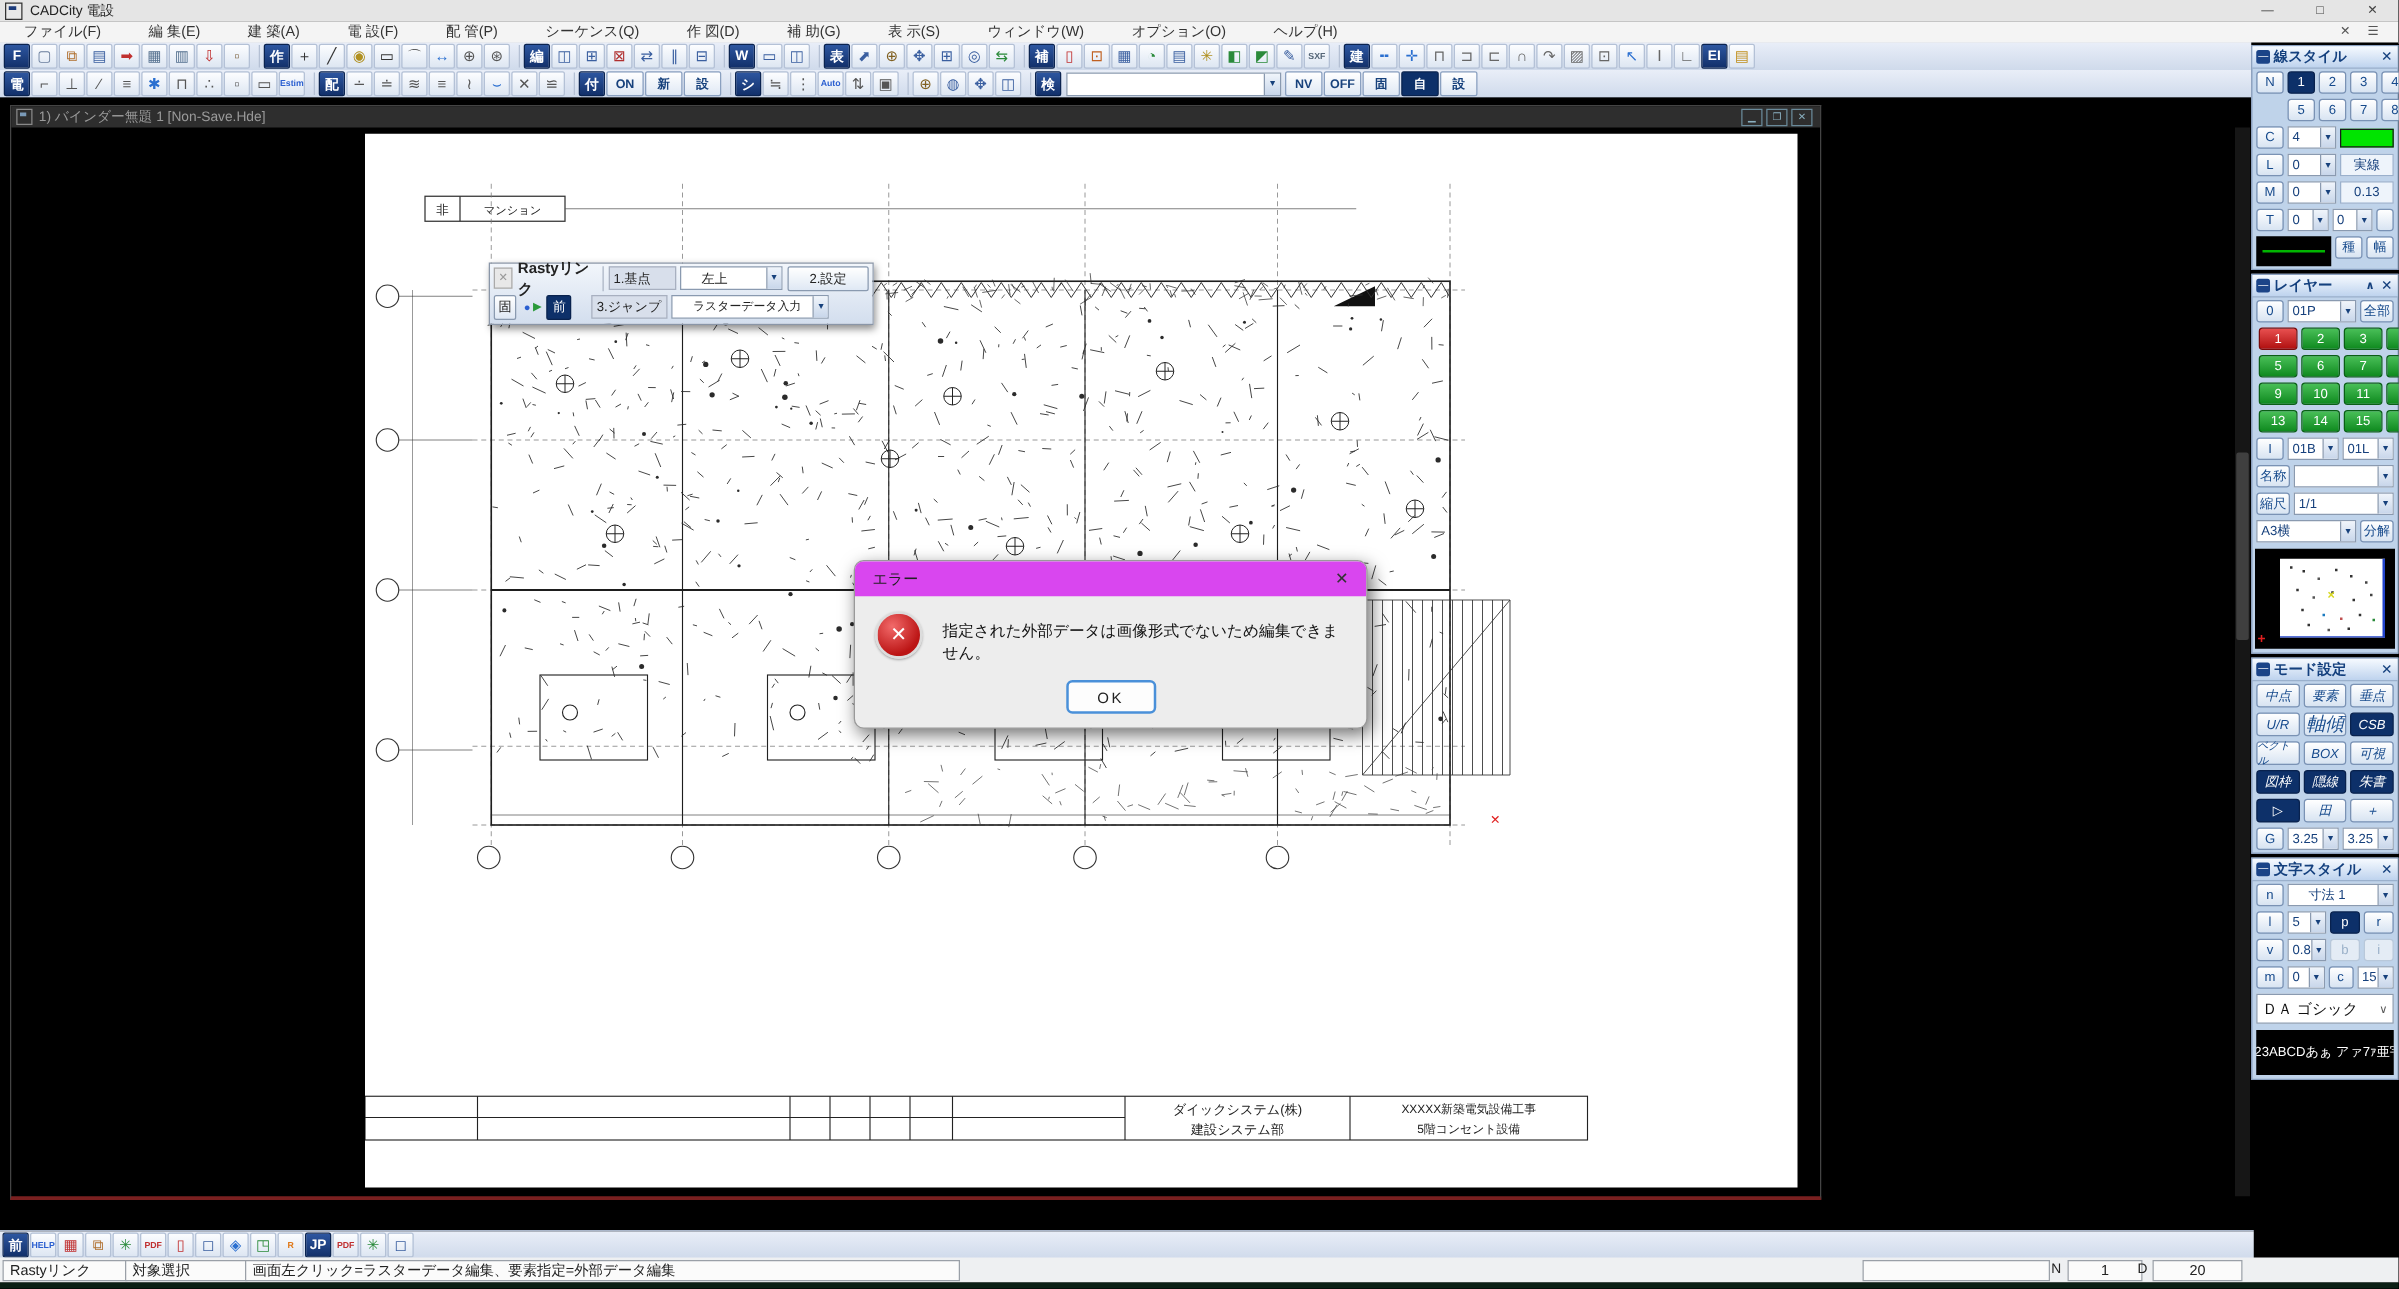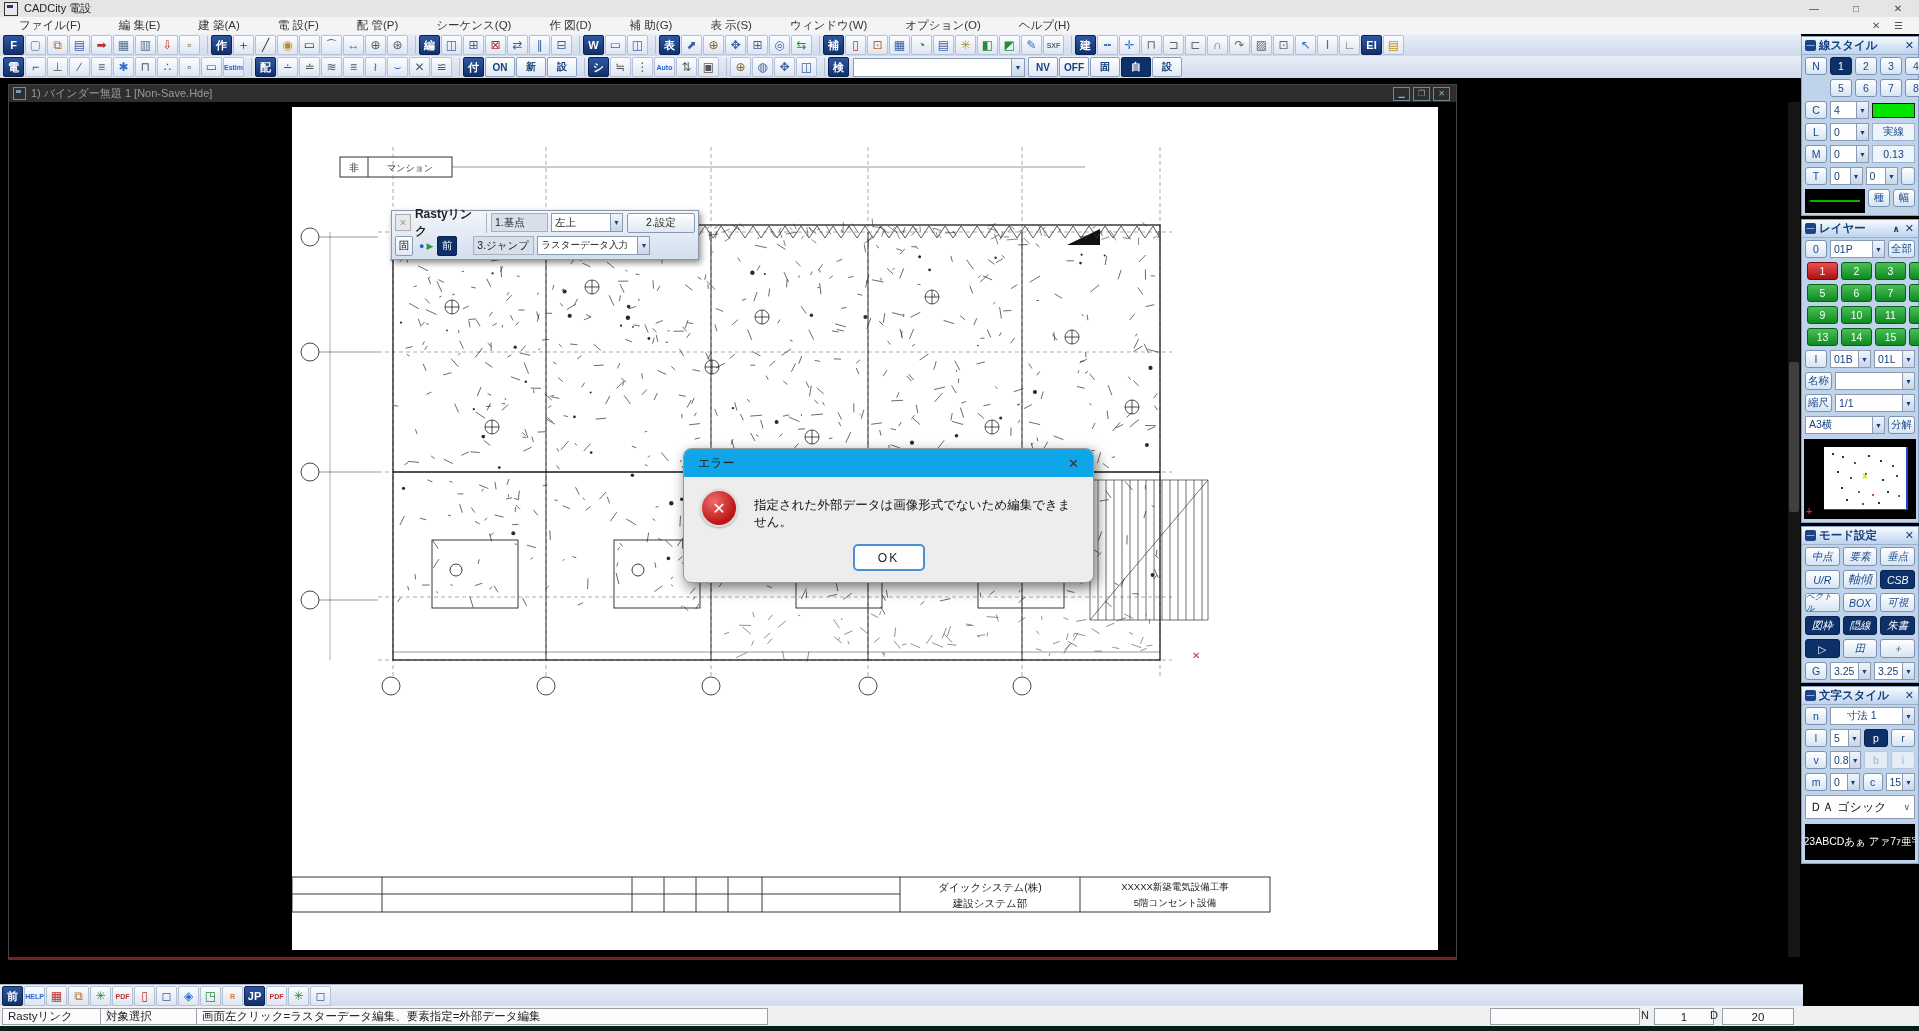--- a/index.html
+++ b/index.html
@@ -58,31 +58,31 @@
          background:linear-gradient(#f2f6fb,#d3deee);border:1px solid #8a96a8;
          box-shadow:2px 3px 6px rgba(0,0,0,.45);font-size:11px;color:#222;}
   .rrow{height:23px;display:flex;align-items:center;padding:0 3px;}
   .rclose{width:15px;height:15px;border:1px solid #aaa;background:#e8e8e8;color:#999;font-size:9px;
           display:flex;align-items:center;justify-content:center;margin-right:4px;}
   .rtitle{font-weight:bold;font-size:12px;width:72px;}
   .rsep{width:1px;height:20px;background:#aab4c4;margin:0 4px;}
   .rlabel{width:56px;height:17px;background:#d8dfeb;border:1px solid #a8b0c0;display:flex;
           align-items:center;padding-left:3px;font-size:10.5px;}
   .rcombo{height:17px;background:#fff;border:1px solid #8a9ab0;display:flex;align-items:center;
-          padding-left:3px;font-size:10.5px;margin-left:3px;}
+          padding-left:16px;font-size:10.5px;margin-left:3px;}
   .rcombo .arr{margin-left:auto;width:11px;height:100%;display:flex;align-items:center;justify-content:center;
                font-size:7px;color:#17417c;background:linear-gradient(#f0f5fb,#c8d6ea);border-left:1px solid #8a9ab0;}
   .rbtn{height:18px;border:1px solid #8a9ab0;background:linear-gradient(#fff,#dfe8f4);border-radius:2px;
         display:flex;align-items:center;justify-content:center;font-size:10.5px;margin-left:4px;padding:0 6px;}
   .rnavy{background:#0d3069;color:#fff;border-color:#09224e;}
   .rplay{display:flex;align-items:center;gap:2px;margin-left:6px;font-size:9px;}
   
   .dialog{position:absolute;left:683px;top:448px;width:409px;height:133px;z-index:6;background:#ededed;
           border:1px solid #999;border-radius:8px;box-shadow:3px 5px 14px rgba(0,0,0,.55);overflow:hidden;}
-  .dlg-title{height:28px;background:#0ea5e9;display:flex;align-items:center;padding:0 14px;
+  .dlg-title{height:28px;background:#d946ef;display:flex;align-items:center;padding:0 14px;
              font-size:12px;color:#222;}
   .dlg-x{margin-left:auto;font-size:13px;color:#333;}
   .dlg-body{display:flex;align-items:flex-start;padding:12px 16px;gap:16px;font-size:12.5px;color:#111;}
   .dlg-icon{width:34px;height:34px;min-width:34px;border-radius:50%;
             background:radial-gradient(circle at 35% 30%,#f26a6a,#bb1414 70%);
             border:2px solid #dcdcdc;color:#fff;font-weight:bold;font-size:16px;
             display:flex;align-items:center;justify-content:center;box-shadow:0 1px 2px rgba(0,0,0,.3);}
   .dlg-msg{padding-top:8px;}
   .dlg-ok{position:absolute;left:50%;transform:translateX(-50%);bottom:11px;width:68px;height:23px;
           border:2px solid #4a90d9;border-radius:5px;background:#fdfdfd;font-size:12px;color:#222;
@@ -700,21 +700,21 @@
         <div class="pclose">✕</div>
       </div>
       <div id="modegrid">
           <div class="prow">
             <div class="mbtn" style="font-size: 10.5px;">中点</div>
             <div class="mbtn" style="font-size: 10.5px;">要素</div>
             <div class="mbtn" style="font-size: 10.5px;">垂点</div>
           </div>
           <div class="prow">
             <div class="mbtn" style="font-size: 10.5px;">U/R</div>
-            <div class="mbtn" style="font-size: 12px;">軸傾</div>
+            <div class="mbtn" style="font-size: 15px;">軸傾</div>
             <div class="mbtn psel" style="font-size: 10.5px;">CSB</div>
           </div>
           <div class="prow">
             <div class="mbtn" style="font-size: 8.5px;">ベクトル</div>
             <div class="mbtn" style="font-size: 10.5px;">BOX</div>
             <div class="mbtn" style="font-size: 10.5px;">可視</div>
           </div>
           <div class="prow">
             <div class="mbtn psel" style="font-size: 10.5px;">図枠</div>
             <div class="mbtn psel" style="font-size: 10.5px;">隠線</div>

